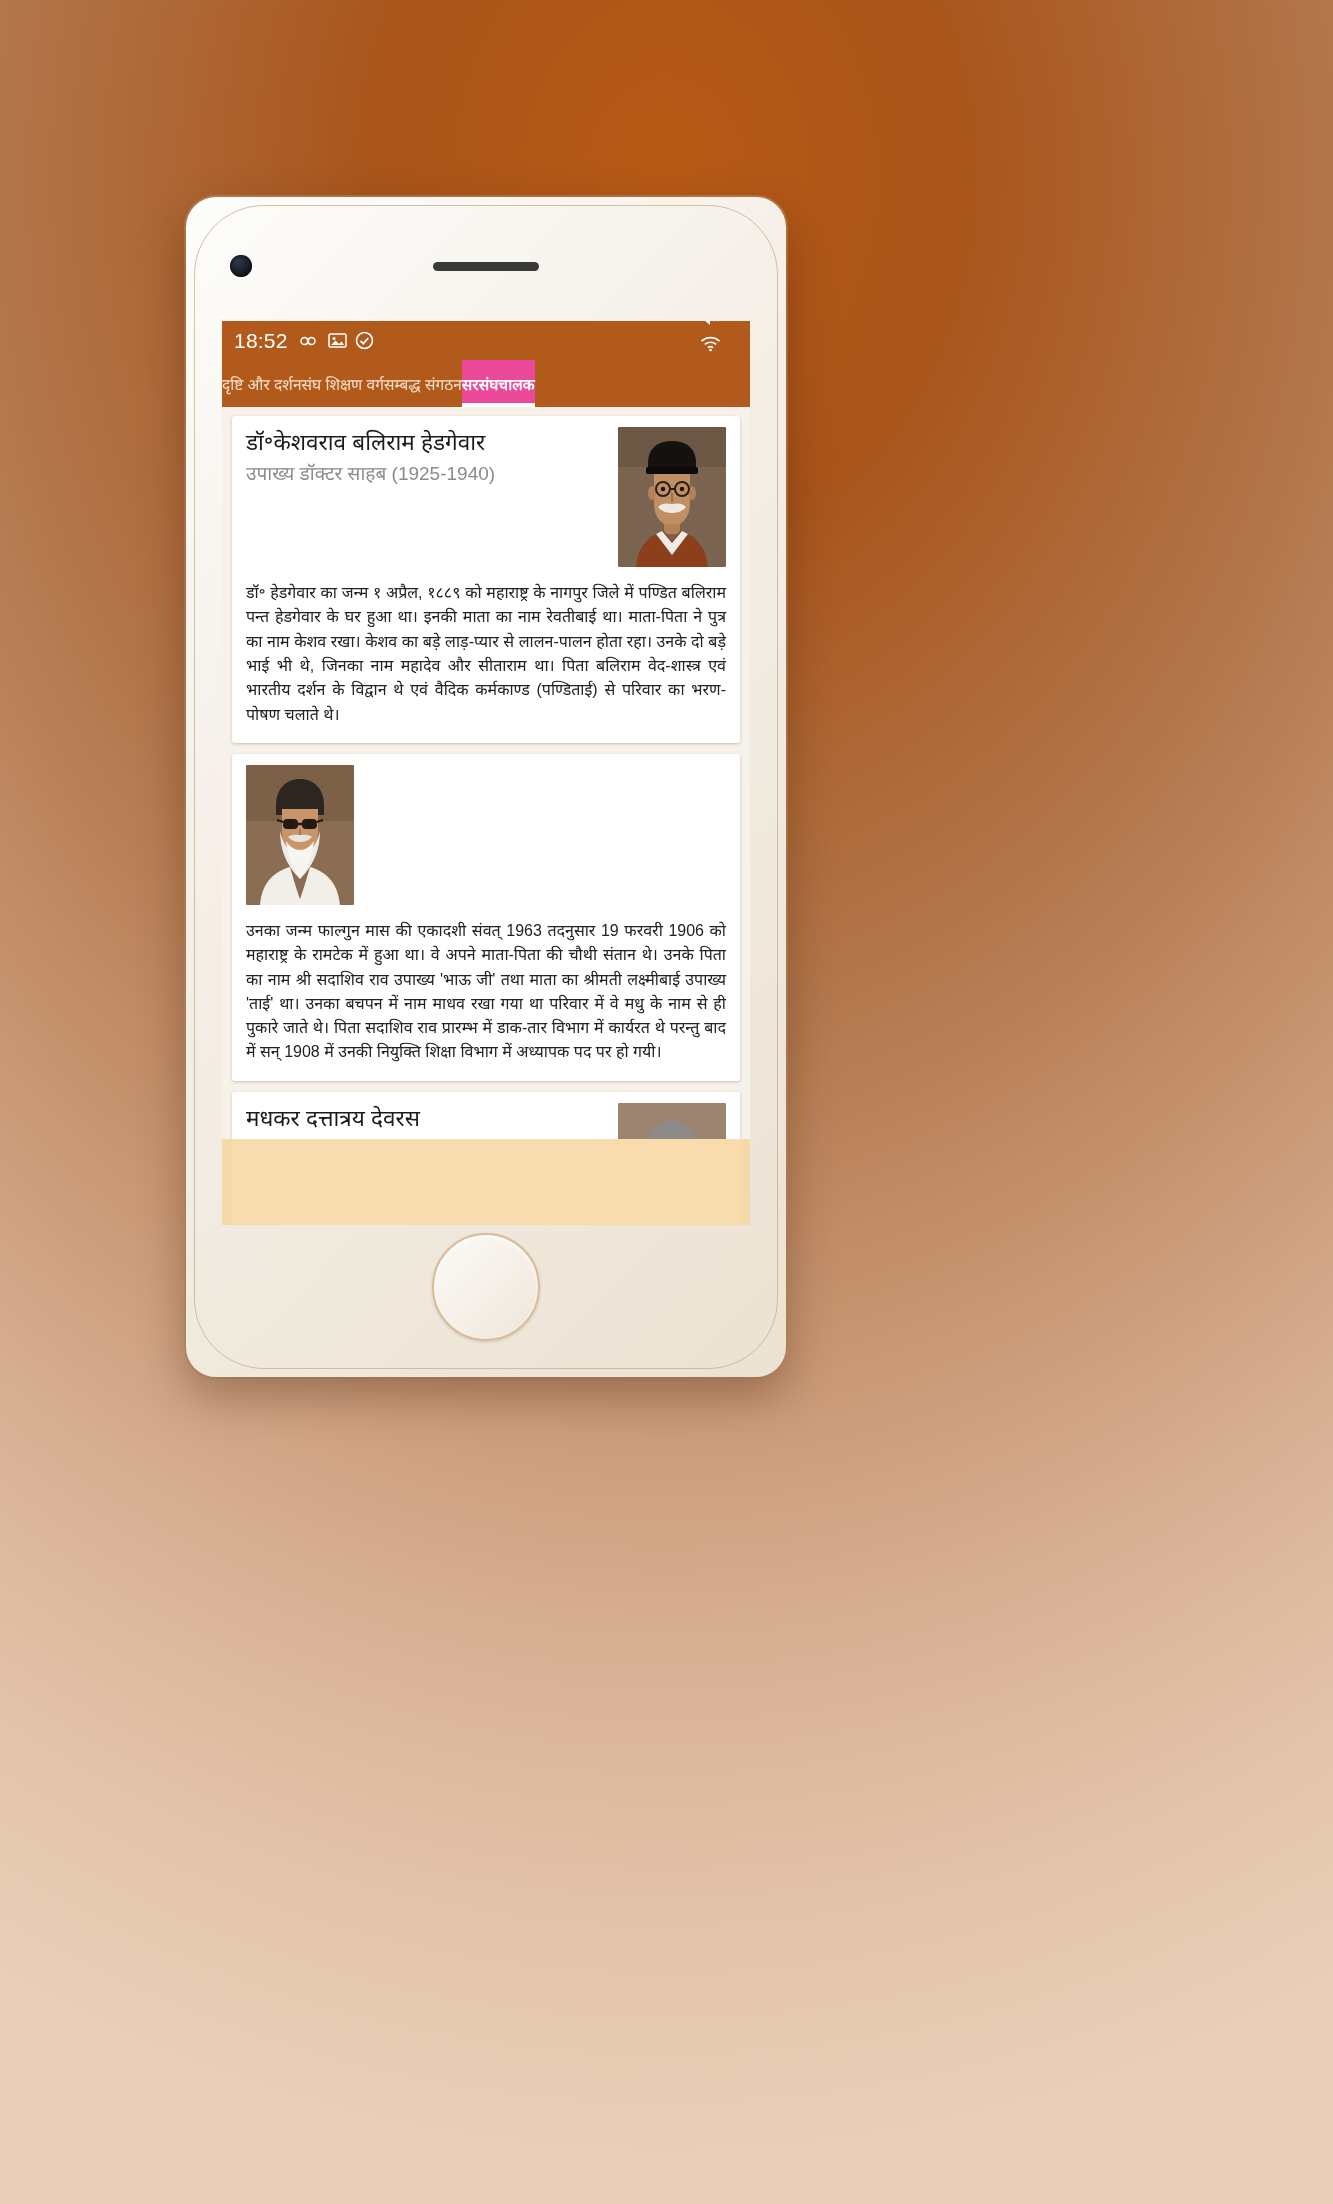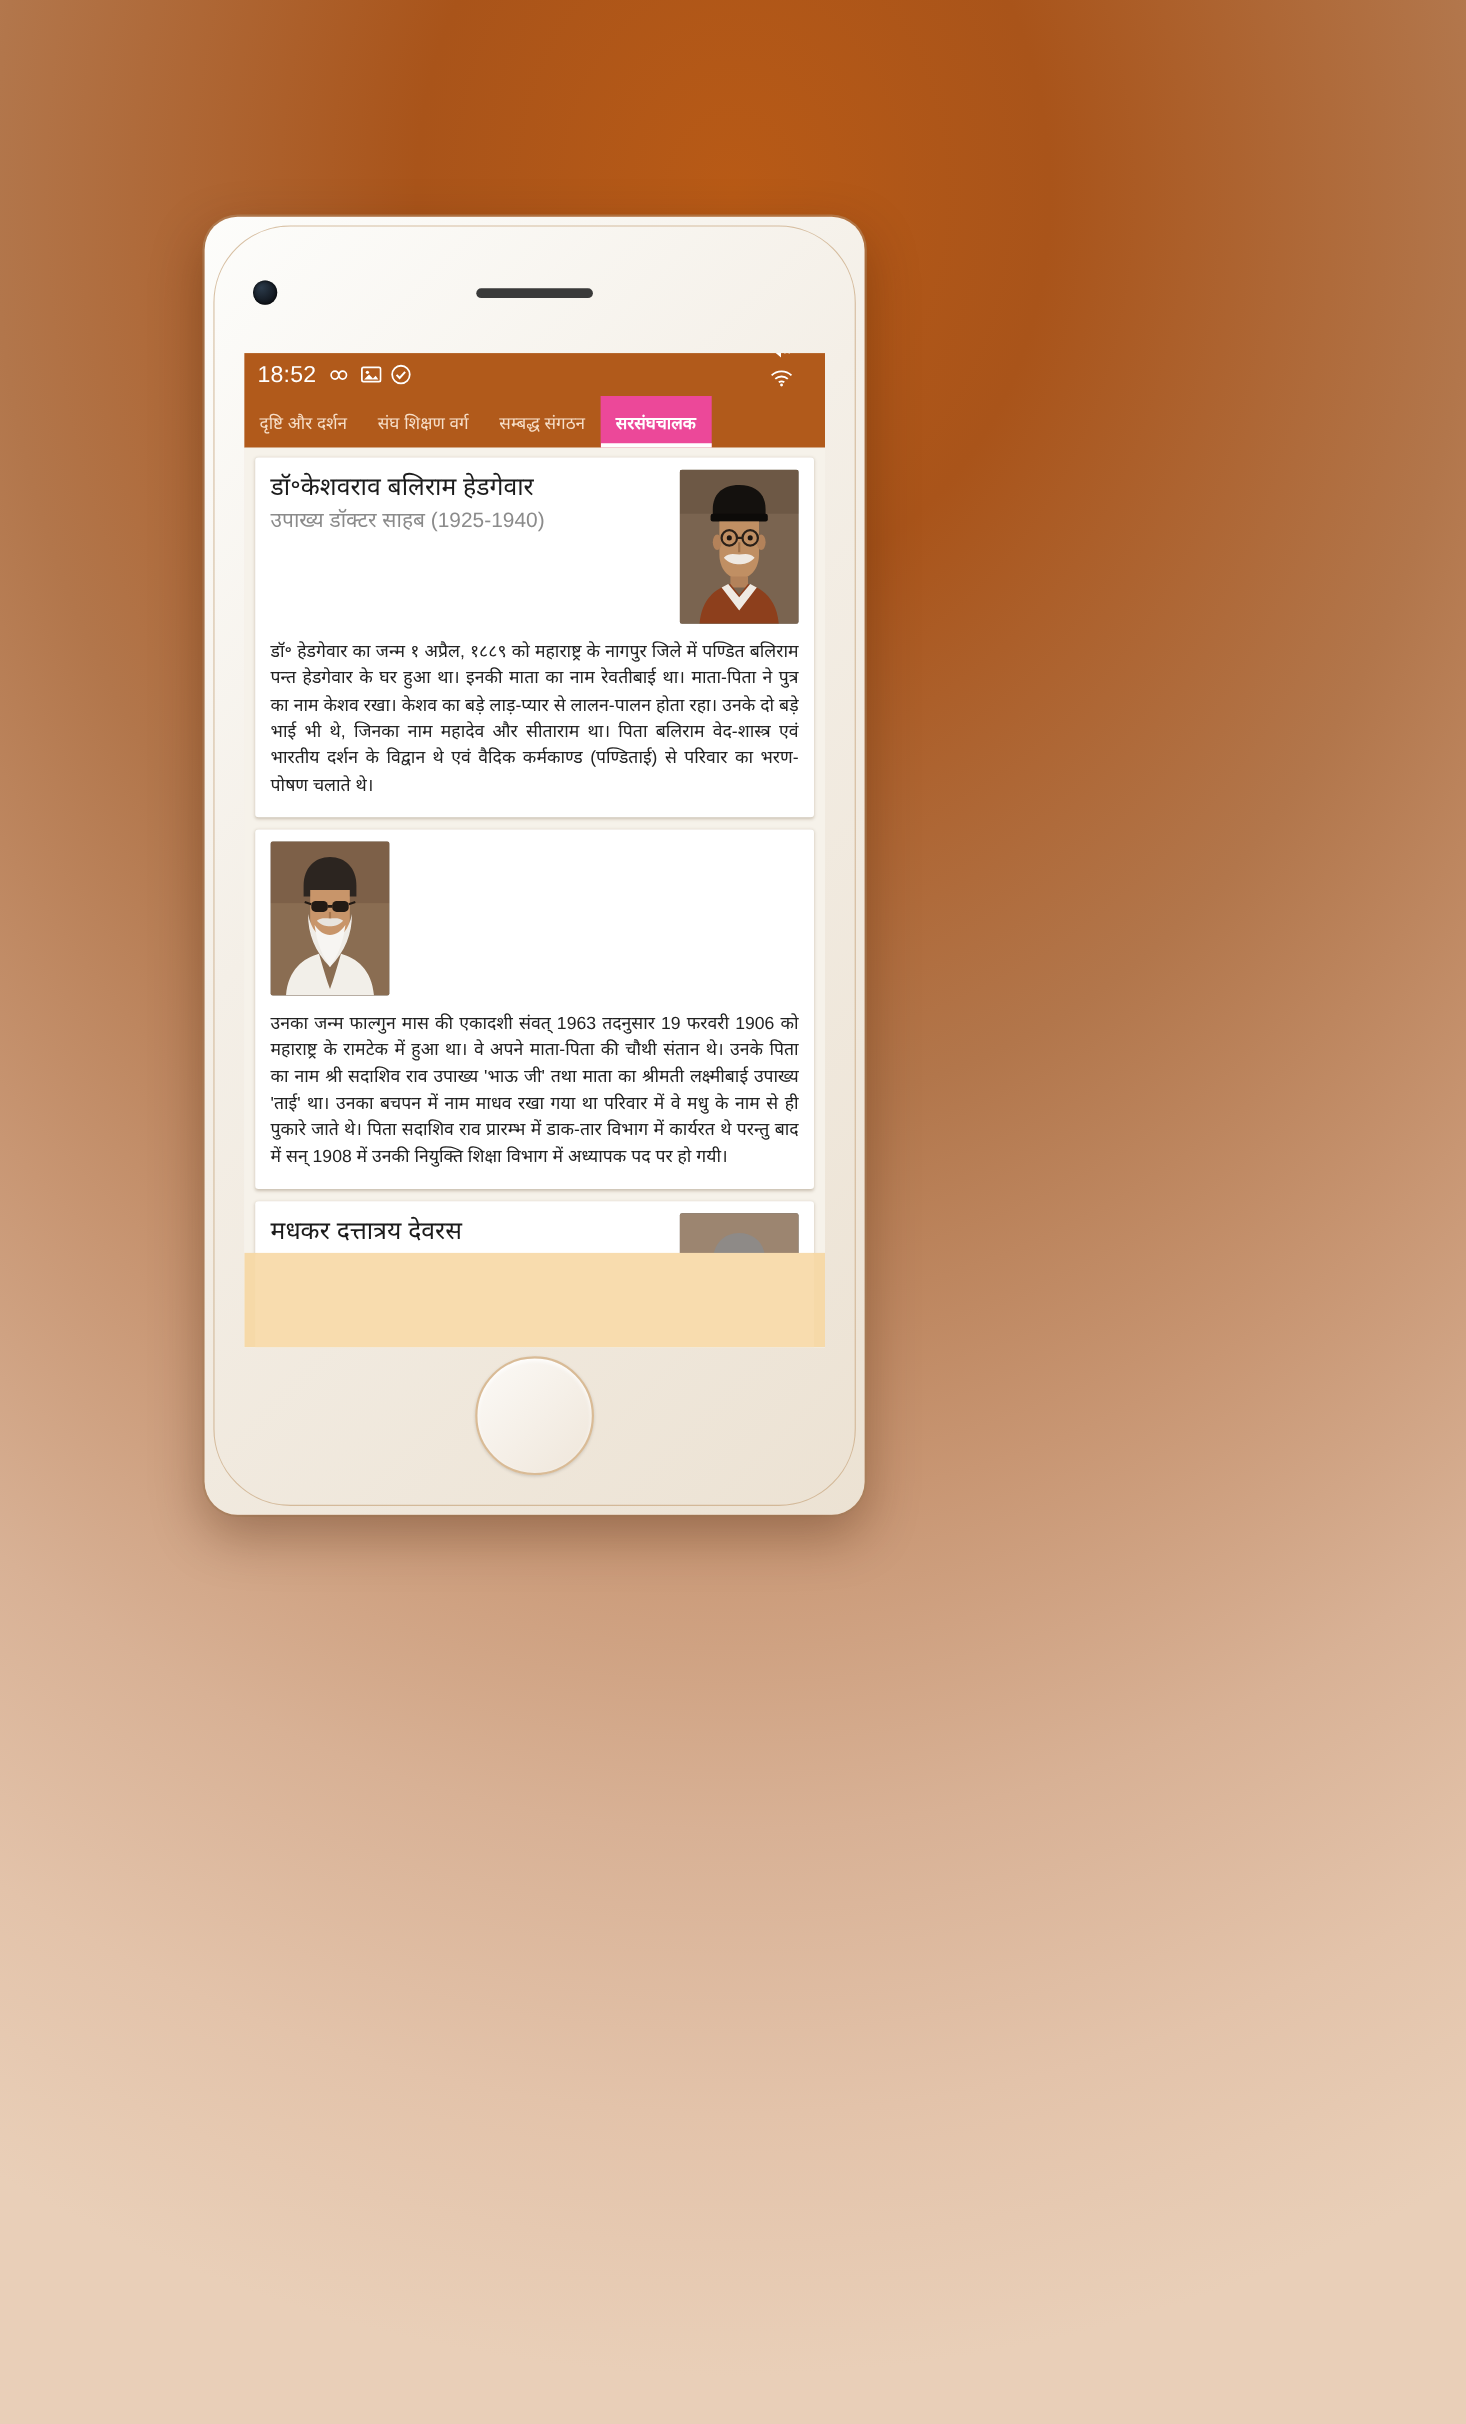--- a/index.html
+++ b/index.html
@@ -110,21 +110,21 @@
   .tab-bar {
     height: 47px;
     background: #b15a1b;
     display: flex;
     align-items: stretch;
     overflow: hidden;
     position: relative;
   }
   .tab {
     flex: 0 0 auto;
-    padding: 0 14px;
+    padding: 0 0;
     display: flex;
     align-items: center;
     justify-content: center;
     color: #f7dfc9;
     font-size: 15.5px;
     white-space: nowrap;
   }
   .tab.active {
     color: #ffffff;
     background: #ec4899;

